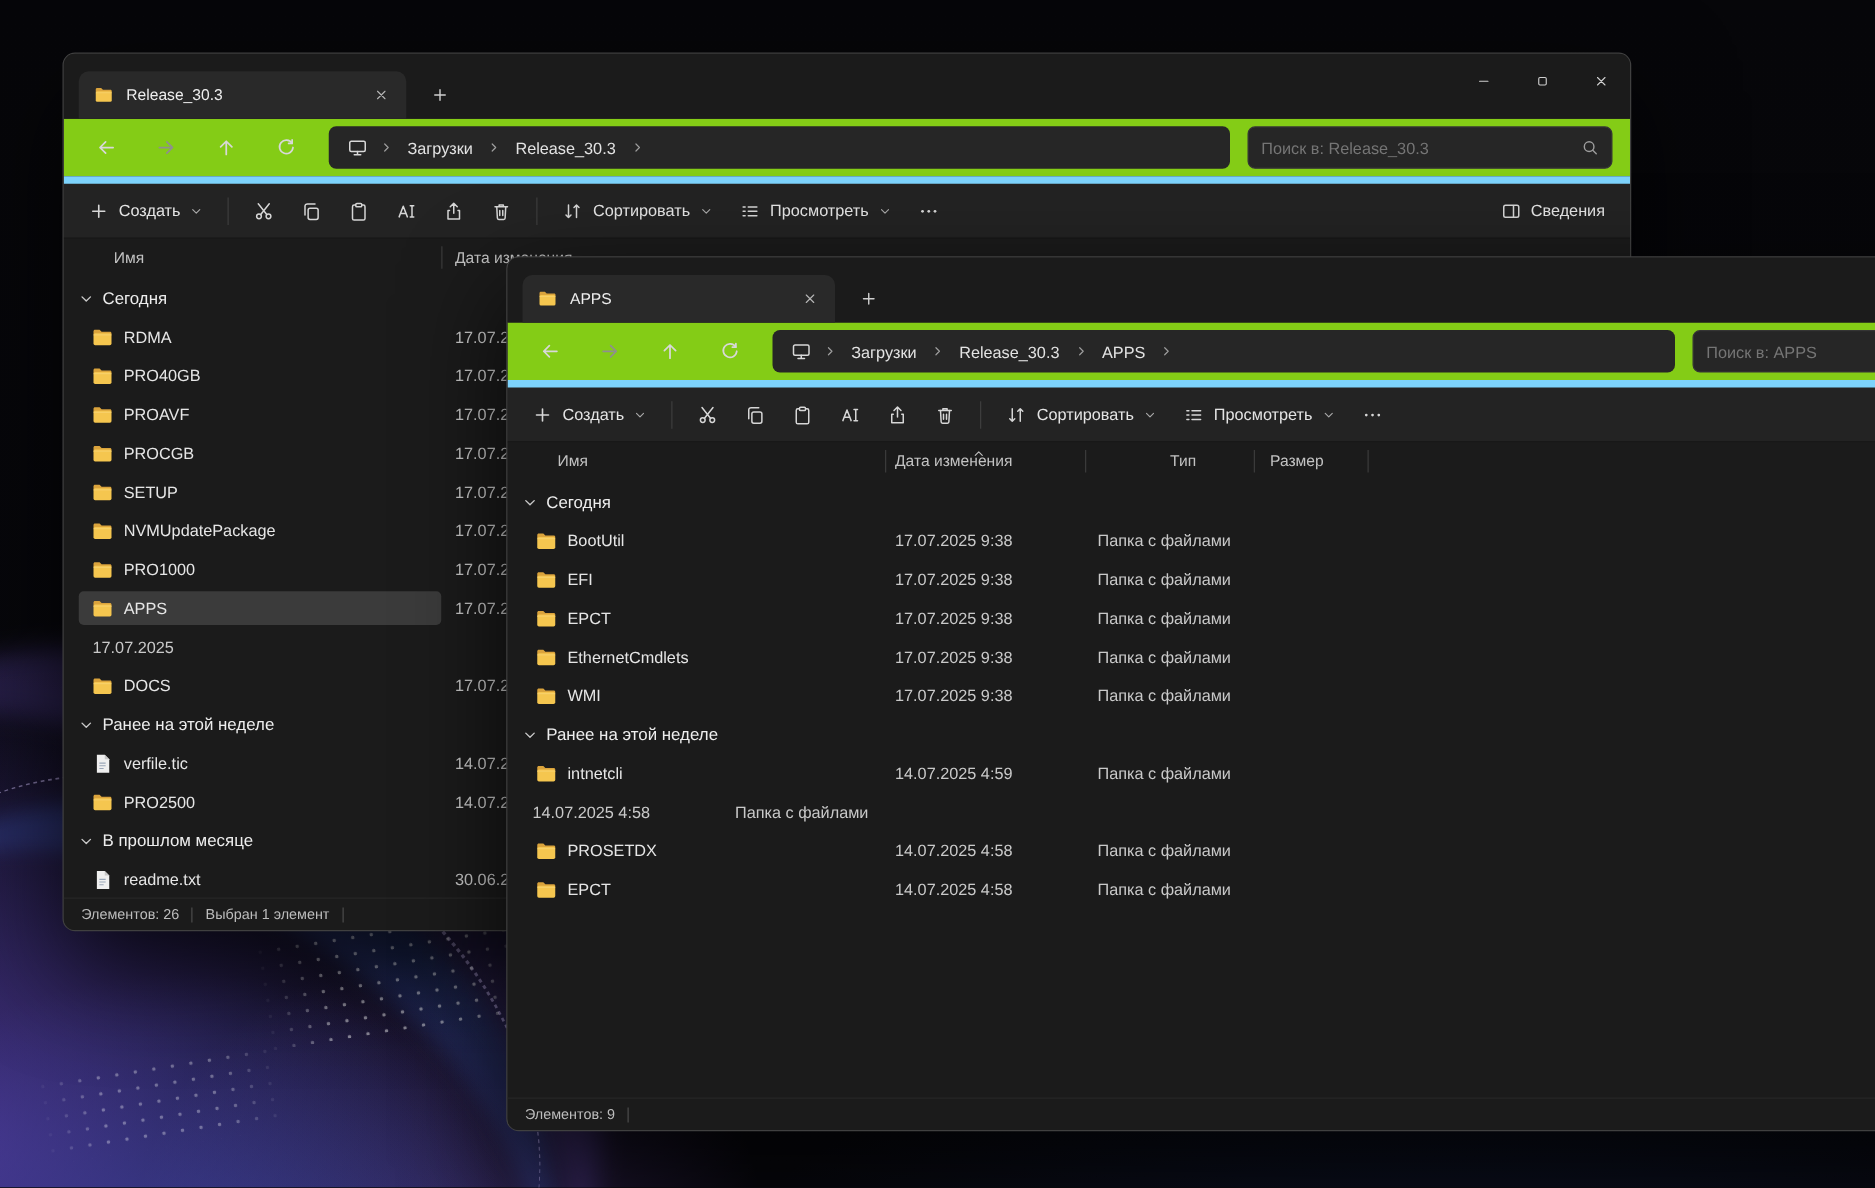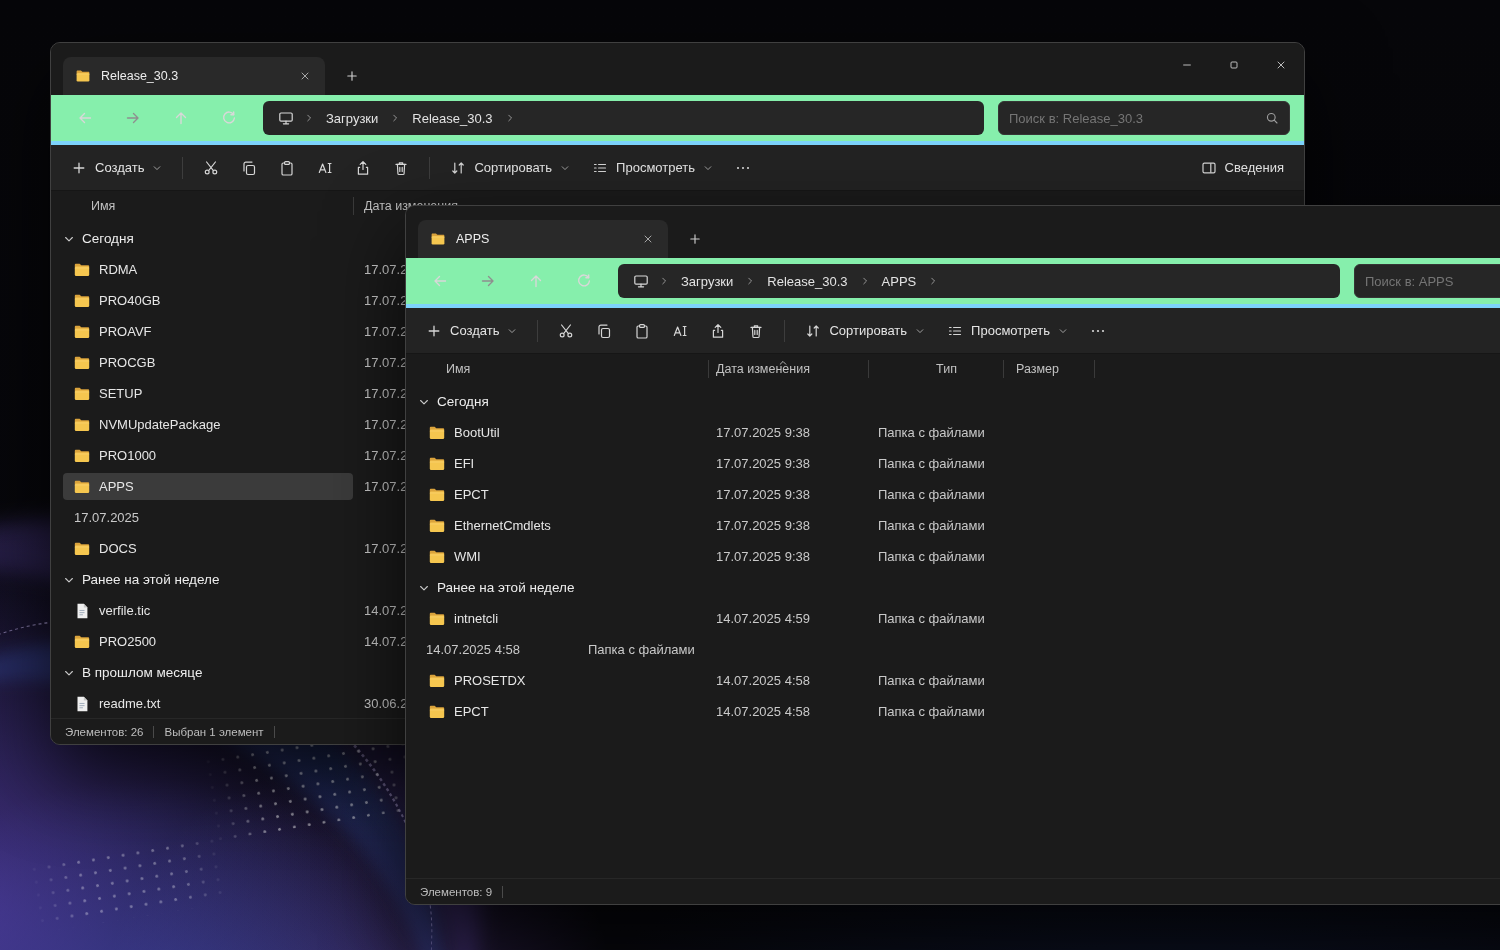--- a/index.html
+++ b/index.html
@@ -50,39 +50,39 @@
     align-items:center; gap:10px; padding:0 8px 0 12px; margin-left:4px; }
   #win1 .tab { width:262px; } #win2 .tab { width:250px; }
   .tab-title { font-size:12.5px; color:#ededed; flex:1; white-space:nowrap; overflow:hidden; }
   .tab-close { width:24px; height:24px; border-radius:4px; display:flex; align-items:center;
     justify-content:center; color:#b6b6b6; }
   .newtab { width:30px; height:30px; margin:0 0 4px 12px; display:flex; align-items:center;
     justify-content:center; color:#cfcfcf; }
   .wincontrols { position:absolute; top:0; right:0; height:44px; display:flex; }
   .wc { width:47px; height:100%; display:flex; align-items:center; justify-content:center; color:#cfcfcf; }
 
-  .navbar { height:46px; background:#86efac; display:flex; align-items:center;
+  .navbar { height:46px; background:#84cc16; display:flex; align-items:center;
     padding:0 14px; flex:none; }
   .nav-btn { width:40px; height:32px; display:flex; align-items:center; justify-content:center;
     color:#d8d8d8; border-radius:6px; margin-right:8px; flex:none; }
   .nav-btn.dim { color:#8f8f8f; }
   .breadcrumb { flex:1; height:34px; margin:0 14px 0 6px; background:#262626; border-radius:6px;
     display:flex; align-items:center; padding:0 8px; gap:2px; color:#e3e3e3; font-size:13px;
     min-width:0; overflow:hidden; white-space:nowrap; }
   .crumb { padding:4px 9px; border-radius:4px; }
   .crumb.dev { padding:4px 7px; color:#d8d8d8; }
   .bc-chev { color:#9d9d9d; margin:0 1px; flex:none; }
   .searchbox { height:34px; background:#262626; border:1px solid #353535; border-radius:6px;
     display:flex; align-items:center; padding:0 10px; flex:none; }
   #win1 .searchbox { width:292px; } #win2 .searchbox { width:286px; }
   .searchbox input { flex:1; background:transparent; border:0; outline:0; color:#b4b4b4;
     font-size:13px; font-family:inherit; min-width:0; }
   .search-ic { color:#9d9d9d; flex:none; }
 
-  .toolbar { height:50px; background:#232323; border-top:4px solid #7dd3fc;
+  .toolbar { height:50px; background:#232323; border-top:6px solid #7dd3fc;
     border-bottom:1px solid #161616; display:flex; align-items:center; padding:0 10px;
     gap:2px; flex:none; }
   .tb-btn { height:34px; display:flex; align-items:center; gap:8px; padding:0 10px;
     border-radius:6px; color:#e4e4e4; font-size:13px; white-space:nowrap; flex:none; }
   .tb-ic { color:#d6d6d6; } .chev-sm { color:#a8a8a8; }
   .tb-sep { width:1px; height:22px; background:#3d3d3d; margin:0 8px; flex:none; }
   .tb-spacer { flex:1; }
 
   .main { flex:1; display:flex; flex-direction:column; background:#1b1b1b; min-height:0; }
   .cols { height:30px; display:flex; align-items:center; padding-left:12px; position:relative;

